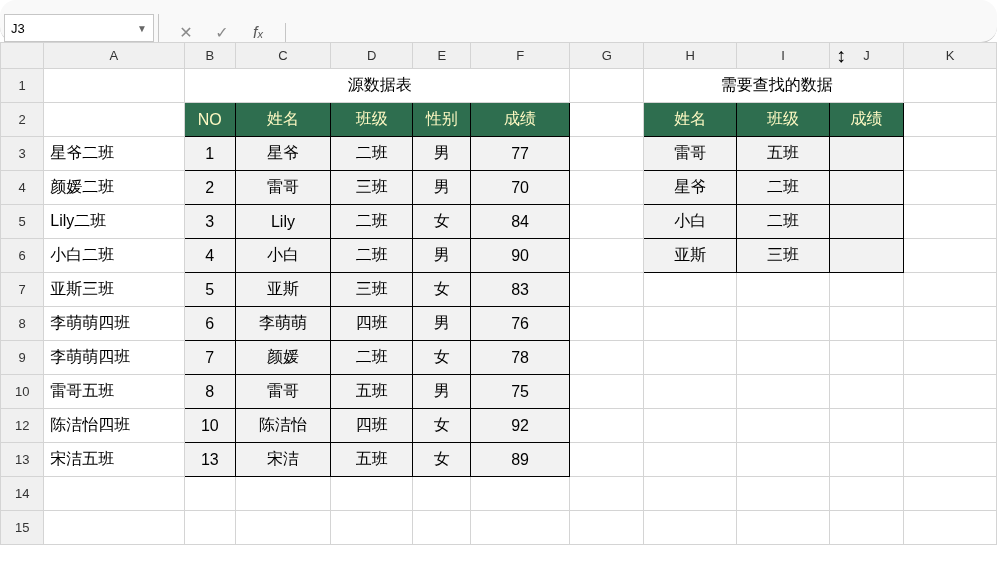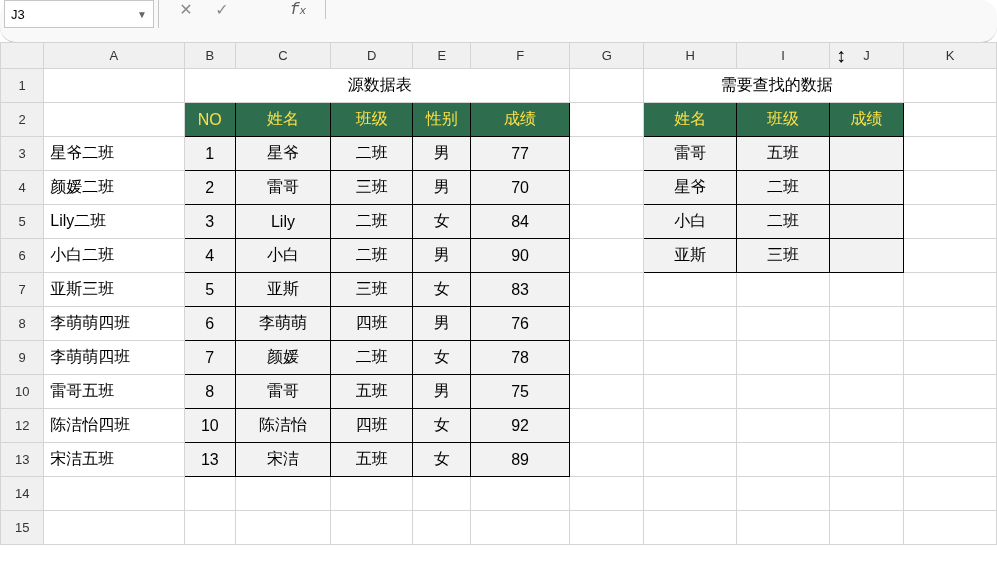--- a/index.html
+++ b/index.html
@@ -15,21 +15,21 @@
     width: 997px;
     height: 587px;
     position: relative;
     background: #ffffff;
     overflow: hidden;
   }
 
   
   .fb {
     display: flex;
-    align-items: flex-start;
+    align-items: flex-end;
     height: 42px;
     border-bottom: 1px solid #c6c6c6;
     background: #f9f9f9;
     border-radius: 16px;
   }
   .fb .name-box-wrap {
     width: 150px;
     display: flex;
     align-items: center;
     border-right: 1px solid #c6c6c6;
@@ -59,22 +59,21 @@
     color: #8a8a8a;
   }
   .fb .fx-area .ic {
     width: 18px;
     text-align: center;
     font-size: 16px;
   }
   .fb .fx-area .ic.fx {
     font-style: italic;
     color: #5a5a5a;
-    font-family: Liberation Mono, monospace;
-    margin-left: 40px;
+    font-family: Liberation Sans, sans-serif;
   }
   .fb .formula-input {
     flex: 1;
     display: flex;
     align-items: center;
     padding: 0 10px;
     background: #fff;
     font-size: 14px;
     color: #222;
   }
@@ -142,21 +141,21 @@
   .title-cell {
     font-weight: bold;
     text-align: center;
     padding-left: 6px !important;
   }
   .left-cell { text-align: left !important; padding-left: 6px !important; }
 
   
   .tbl-head {
     background: #2e6e4f !important;
-    color: #fde047;
+    color: #fef9c3;
     font-weight: bold;
     font-size: 17px;
     border: 1px solid #000 !important;
     margin-top: 24px;
   }
   .tbl-body {
     background: #f2f2f2 !important;
     border: 1px solid #000 !important;
     font-size: 17px;
   }

